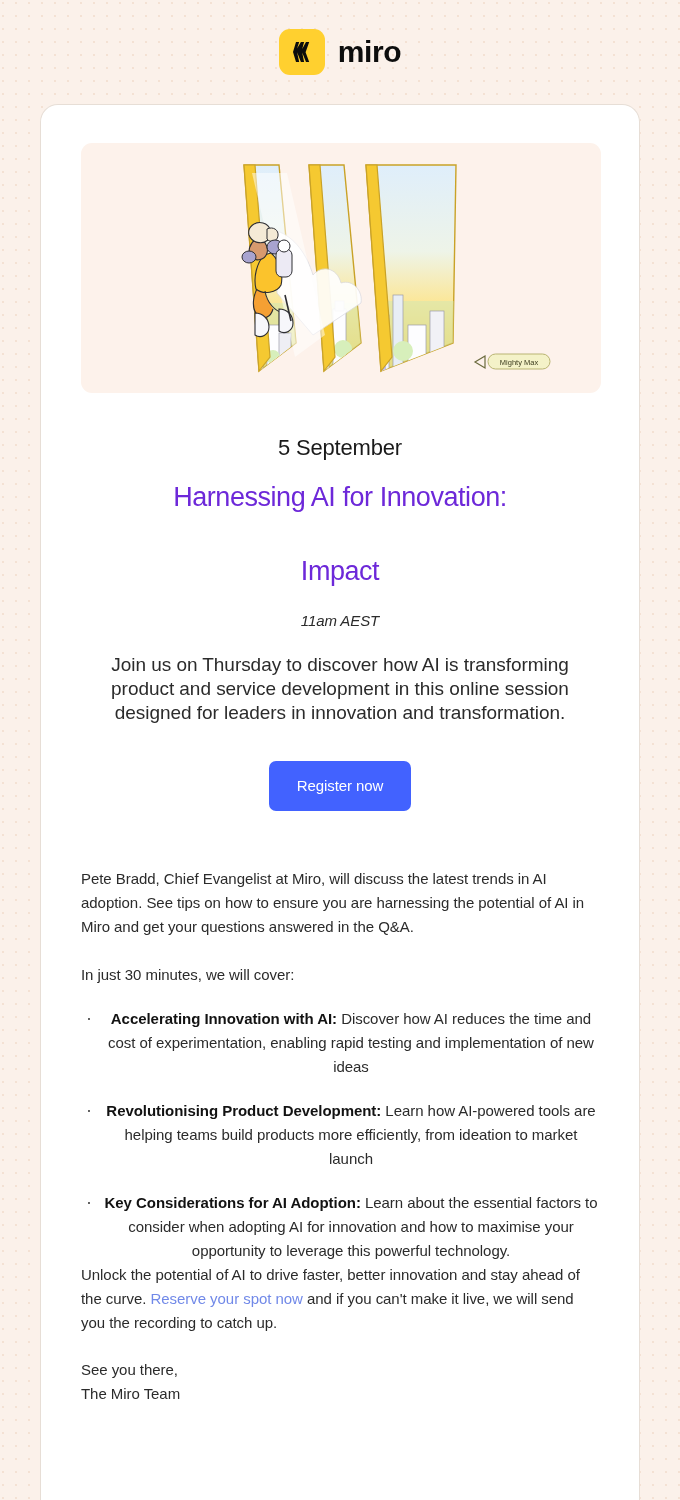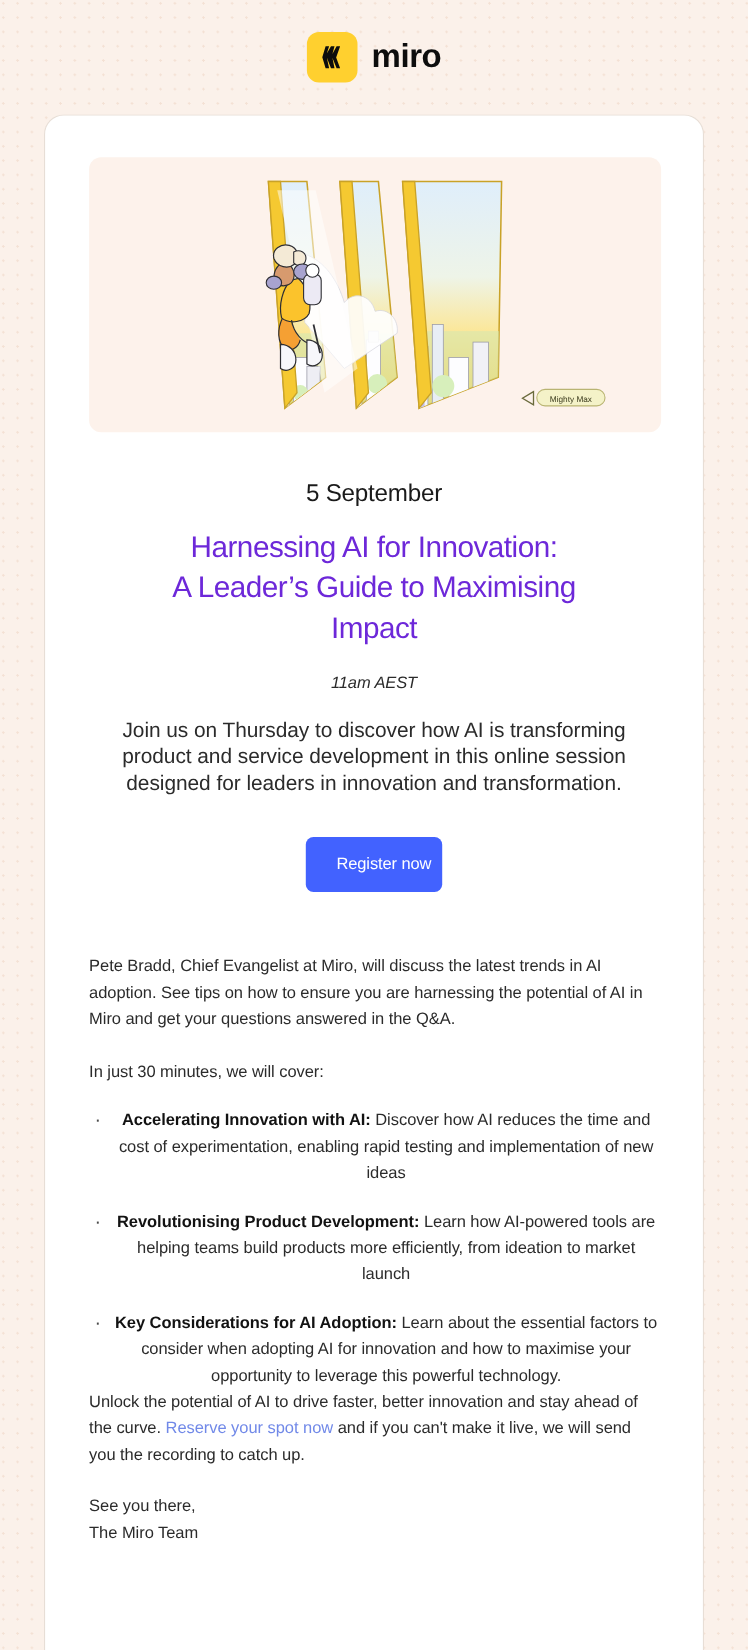--- a/index.html
+++ b/index.html
@@ -114,21 +114,21 @@
     margin-top: 36px;
     text-align: center;
   }
   .cta-button {
     display: inline-block;
     background: #4262ff;
     color: #ffffff;
     font-size: 15px;
     font-family: "Liberation Sans", sans-serif;
     line-height: 1;
-    padding: 17px 10px 18px 28px;
+    padding: 17px 28px 18px 28px;
     border: none;
     border-radius: 7px;
     cursor: pointer;
     letter-spacing: -0.1px;
     text-align: center;
   }
 
   
   .body-copy { margin-top: 56px; }
 
@@ -281,21 +281,21 @@
         <rect x="390" y="290" width="76" height="15" rx="7.5" fill="#e0dcf7" stroke="#a79ddc" stroke-width="1"></rect>
         <text x="428" y="301" font-family="Liberation Sans, sans-serif" font-size="7.5" fill="#4c3f9e" text-anchor="middle">Empowered Ello</text>
       </g>
     </svg>
   </div>
 
   <div class="event-date">5 September</div>
 
   <h1 class="event-title">
     <span>Harnessing AI for Innovation:</span><br>
-    <span>A Leader’s Guide to Maximising</span><br>
+    <br>
     <span>Impact</span>
   </h1>
 
   <div class="event-time">11am AEST</div>
 
   <p class="event-intro">Join us on Thursday to discover how AI is transforming product and service development in this online session designed for leaders in innovation and transformation.</p>
 
   <div class="cta-wrap">
     <button class="cta-button">Register now</button>
   </div>

